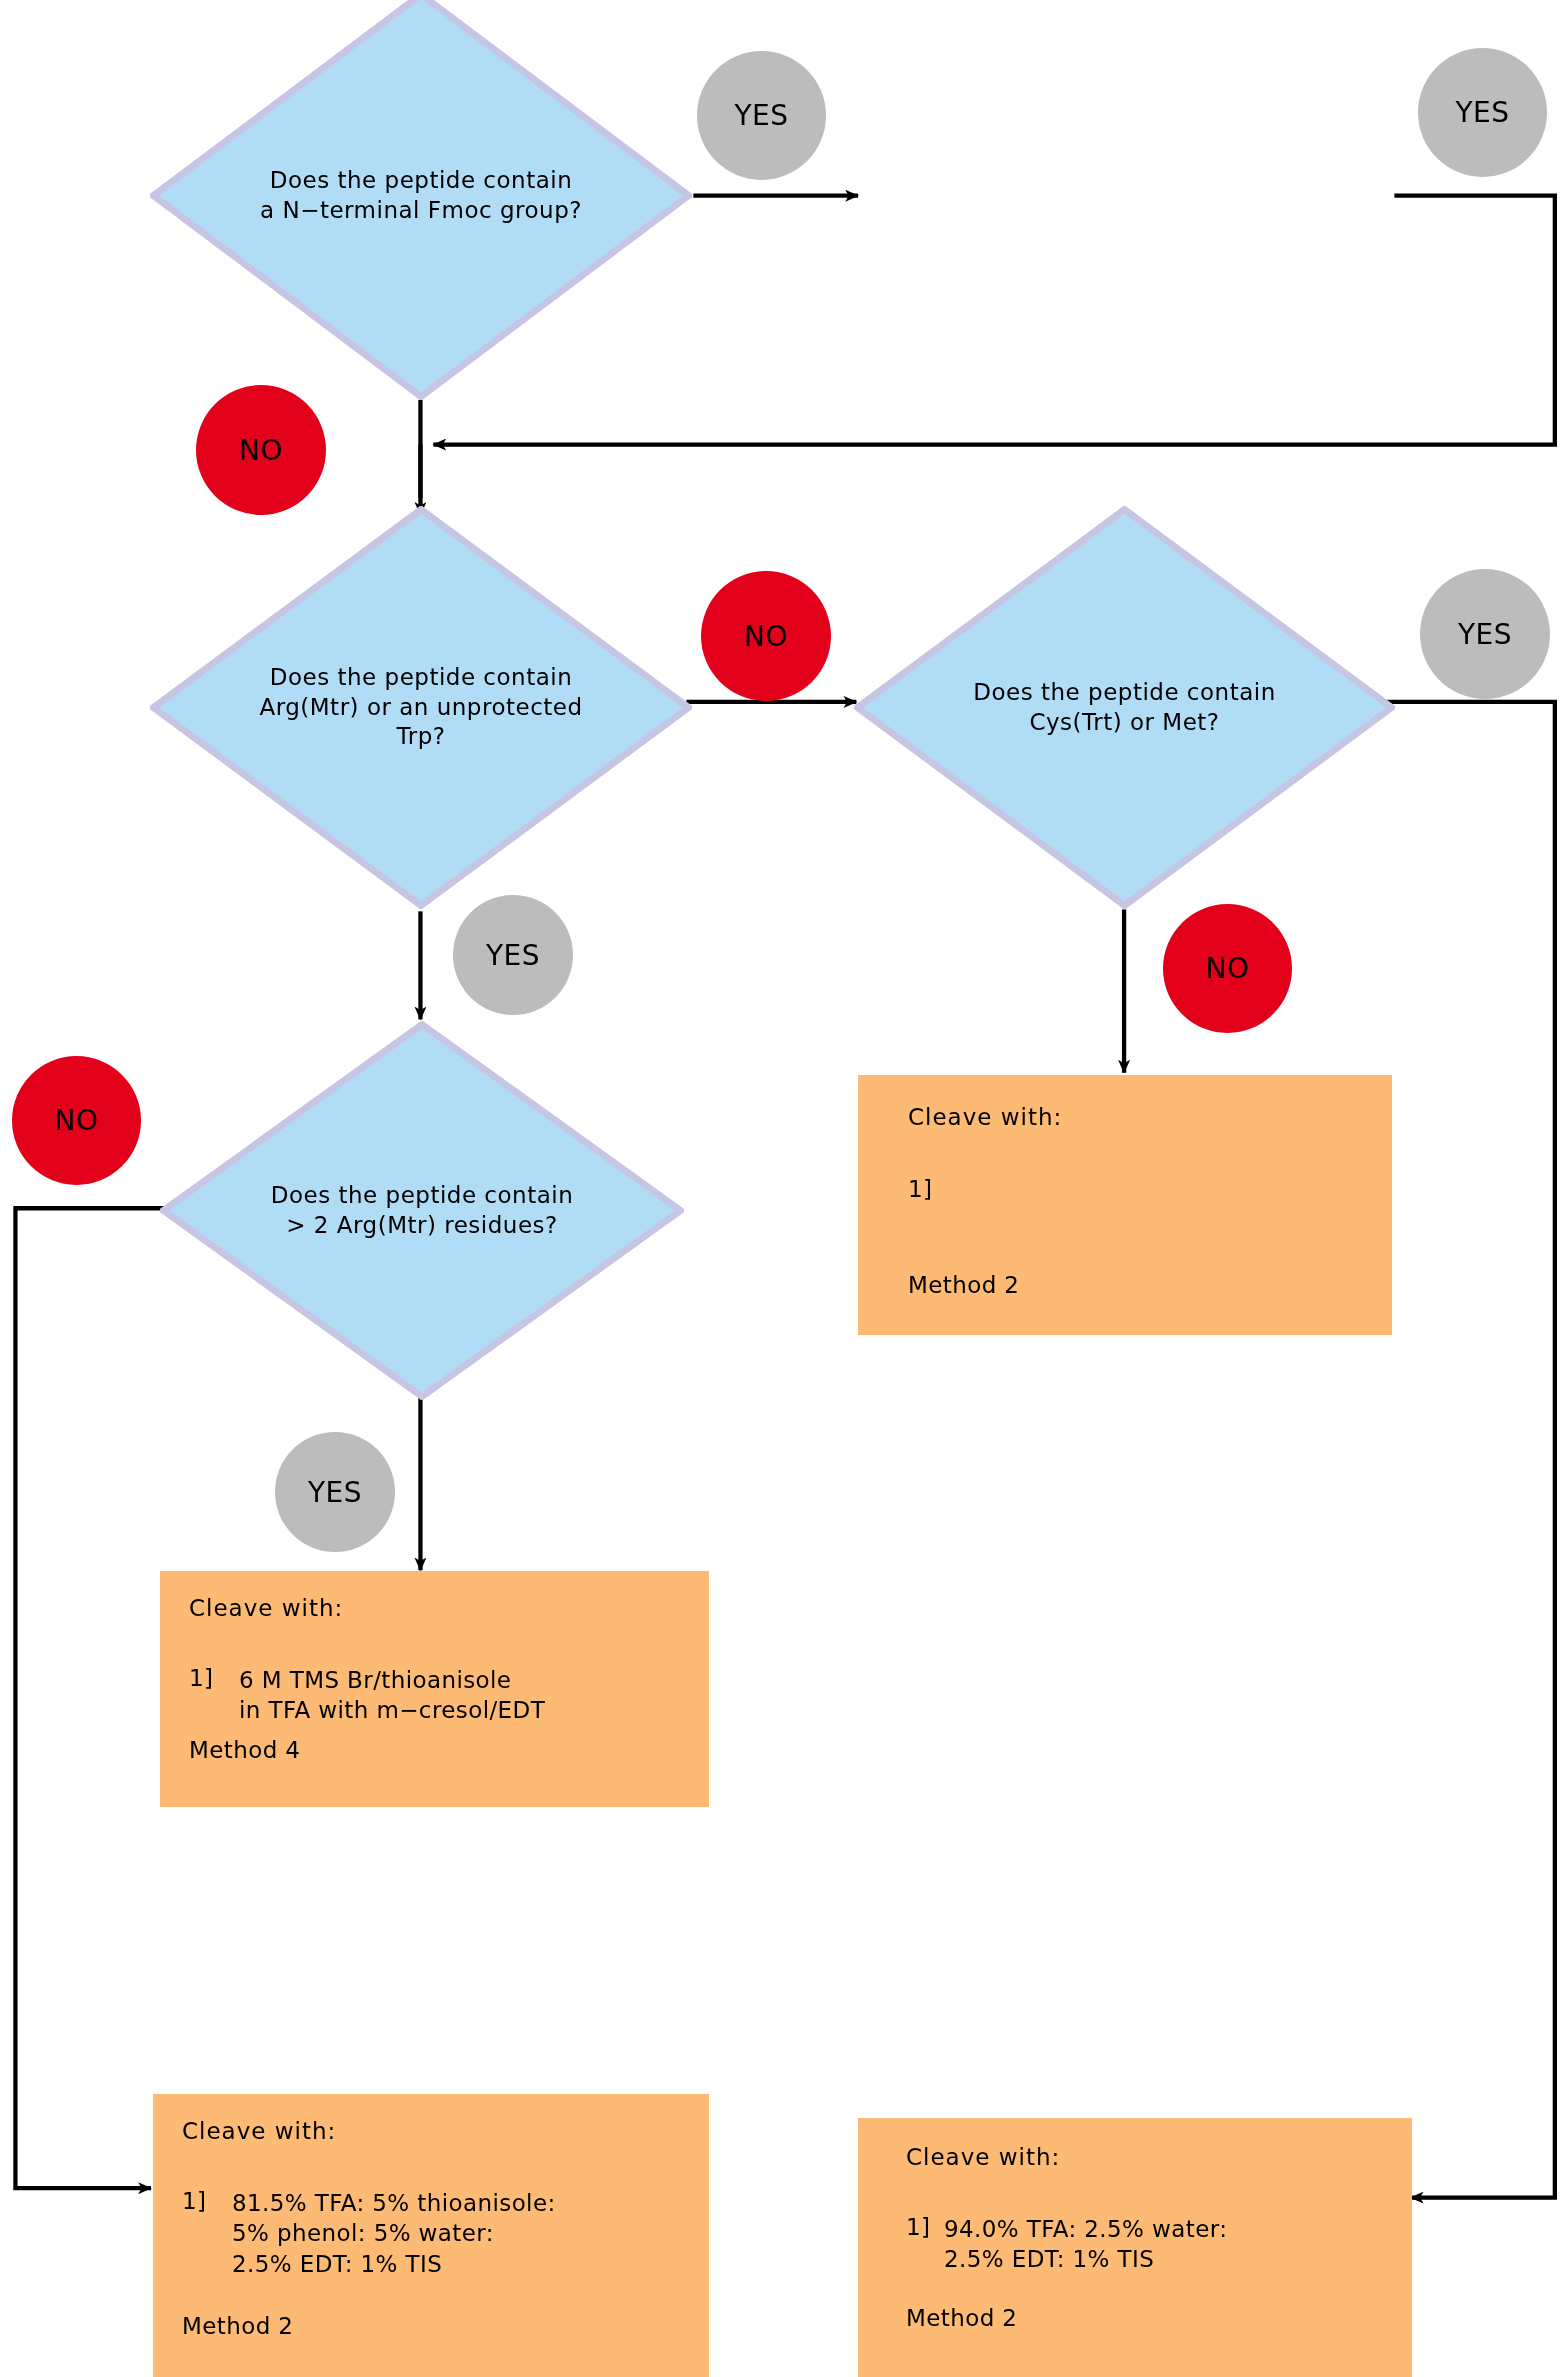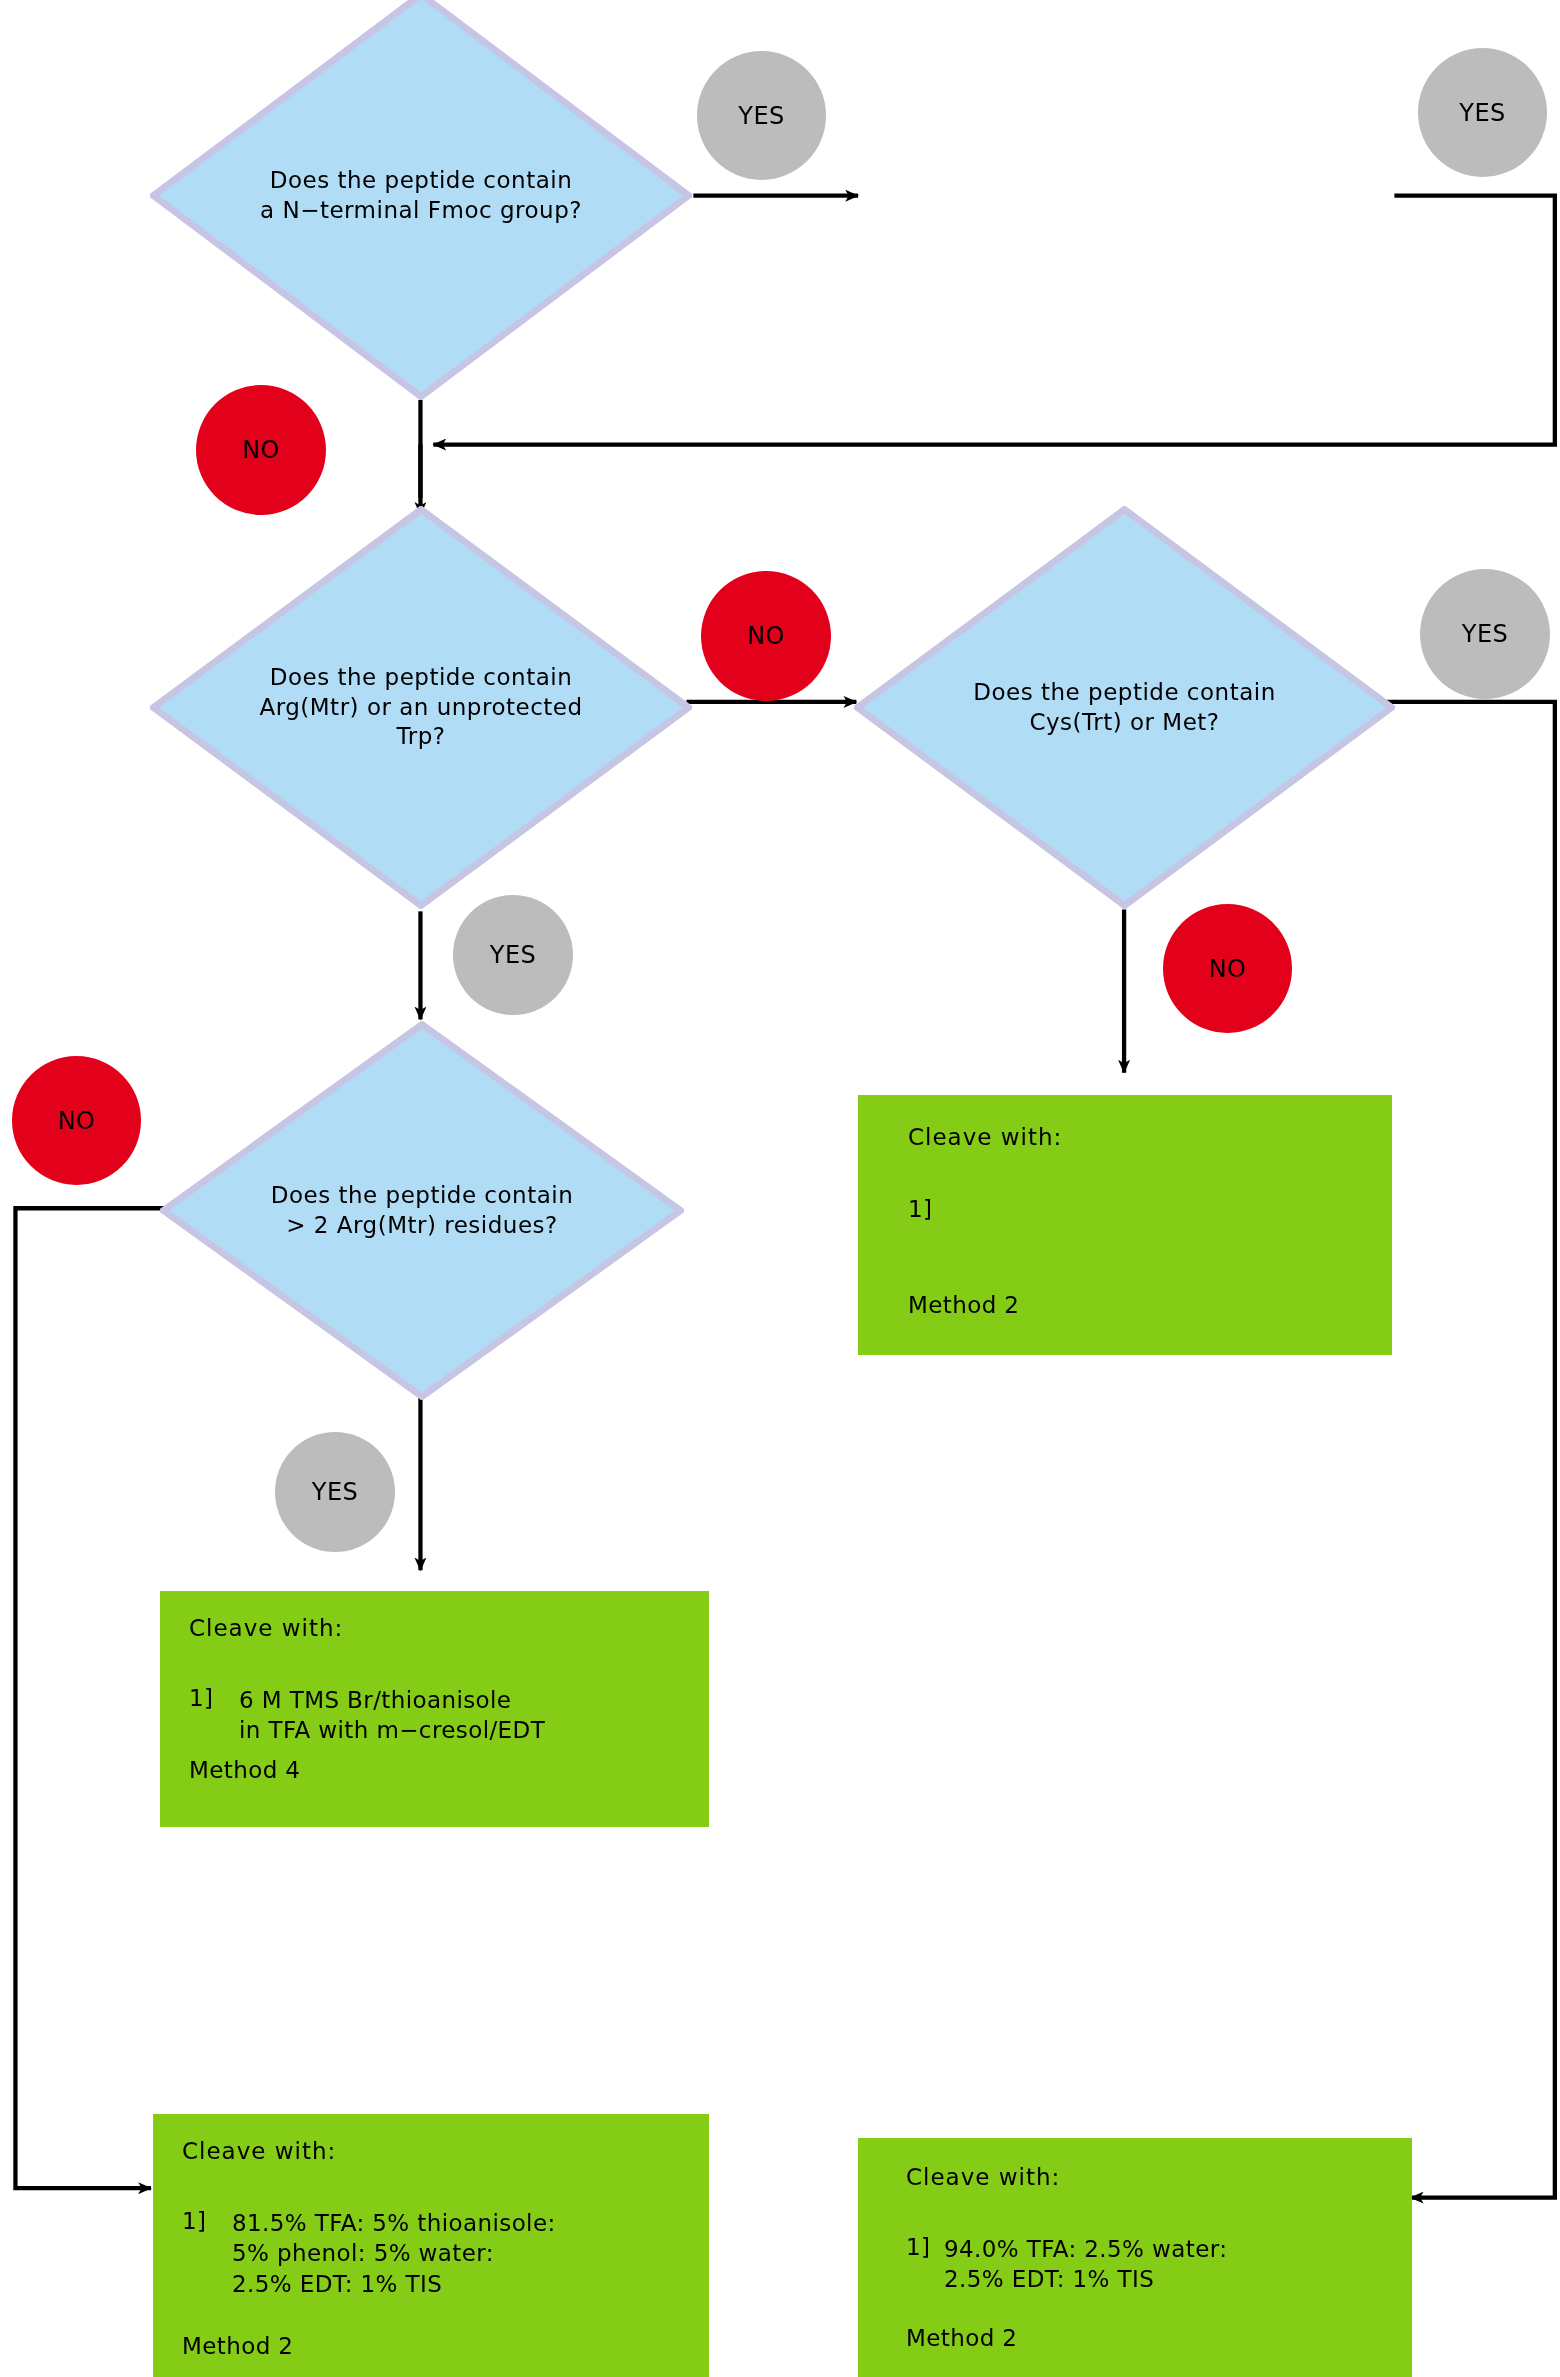--- a/index.html
+++ b/index.html
@@ -58,23 +58,22 @@
     text-align:center;
     line-height:1.40;
     font-size:23px;
     letter-spacing:0.5px;
     white-space:pre-line;
   }
 
   
   .cleavebox{
     position:absolute;
-    background:#84cc16;
+    background:#fdba74;
     box-sizing:border-box;
-    margin-top:20px;
   }
   .cleavebox .cb-title{
     position:absolute;
     font-size:23px;
     letter-spacing:1px;
   }
   .cleavebox .cb-num{
     position:absolute;
     font-size:23px;
     letter-spacing:0.4px;
@@ -92,21 +91,21 @@
     letter-spacing:0.4px;
   }
 
   
   .badge{
     position:absolute;
     border-radius:50%;
     display:flex;
     align-items:center;
     justify-content:center;
-    font-size:24px;
+    font-size:28px;
     letter-spacing:0.4px;
     color:#000;
   }
   .badge.yes{ background:#bcbcbc; }
   .badge.no { background:#e3001b; }
 </style>
 </head>
 <body>
 
 <div id="page">

